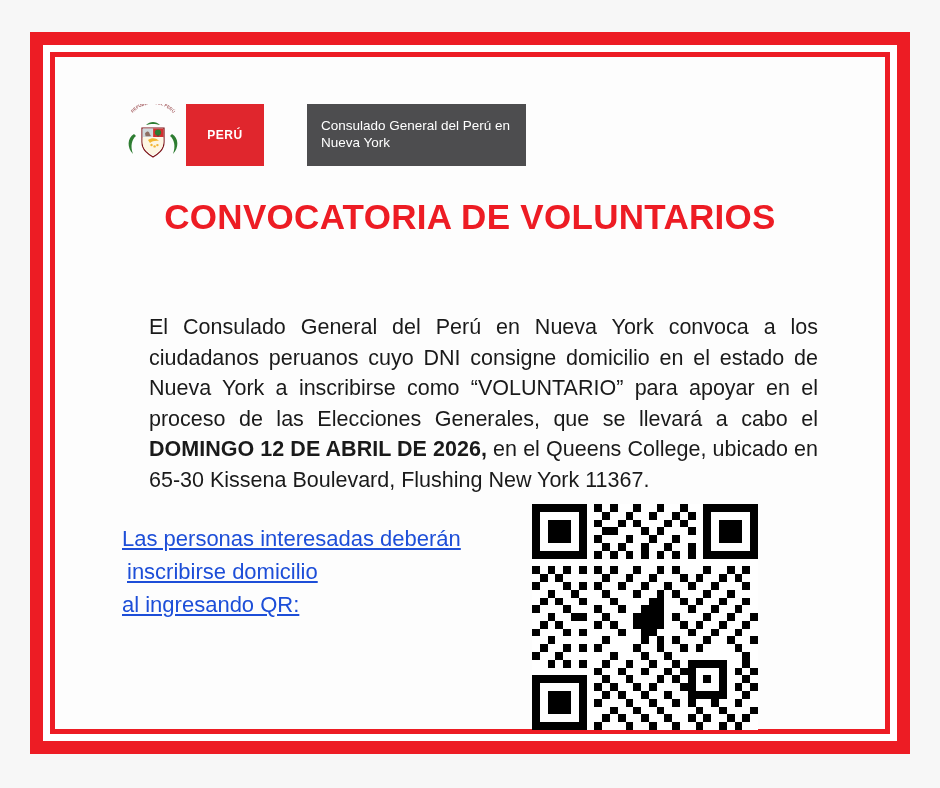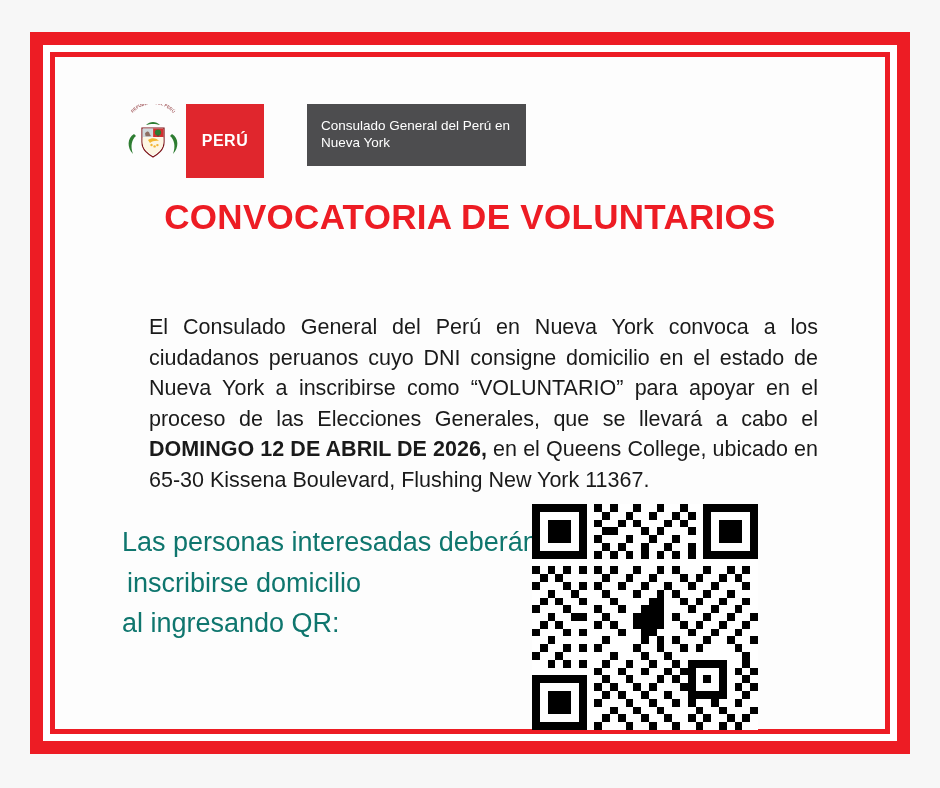--- a/index.html
+++ b/index.html
@@ -63,25 +63,25 @@
     width: 66px;
     height: 62px;
     position: relative;
     flex: 0 0 auto;
   }
   .coat svg { display: block; }
   .peru-block {
     background: #e0262d;
     color: #ffffff;
     width: 78px;
-    height: 74px;
+    height: 62px;
     display: flex;
     align-items: center;
     justify-content: center;
-    font-size: 16px;
+    font-size: 12px;
     font-weight: bold;
     letter-spacing: 0.5px;
     font-family: "Liberation Sans", sans-serif;
   }
   .gray-block {
     background: #4d4d4f;
     color: #ffffff;
     height: 62px;
     display: flex;
     flex-direction: column;
@@ -129,23 +129,24 @@
     left: 42px;
     top: 430px;
     right: 42px;
     height: 230px;
   }
   .instructions {
     position: absolute;
     left: 0;
     top: 10px;
     width: 420px;
-    font-size: 27px;
+    font-size: 22px;
     line-height: 1.5;
-    color: #0f766e;
+    color: #1d4ed8;
+    text-decoration: underline;
   }
   .instructions .l2 { padding-left: 5px; }
 
   
   .qr {
     position: absolute;
     right: 60px;
     top: -8px;
     width: 226px;
     height: 226px;

